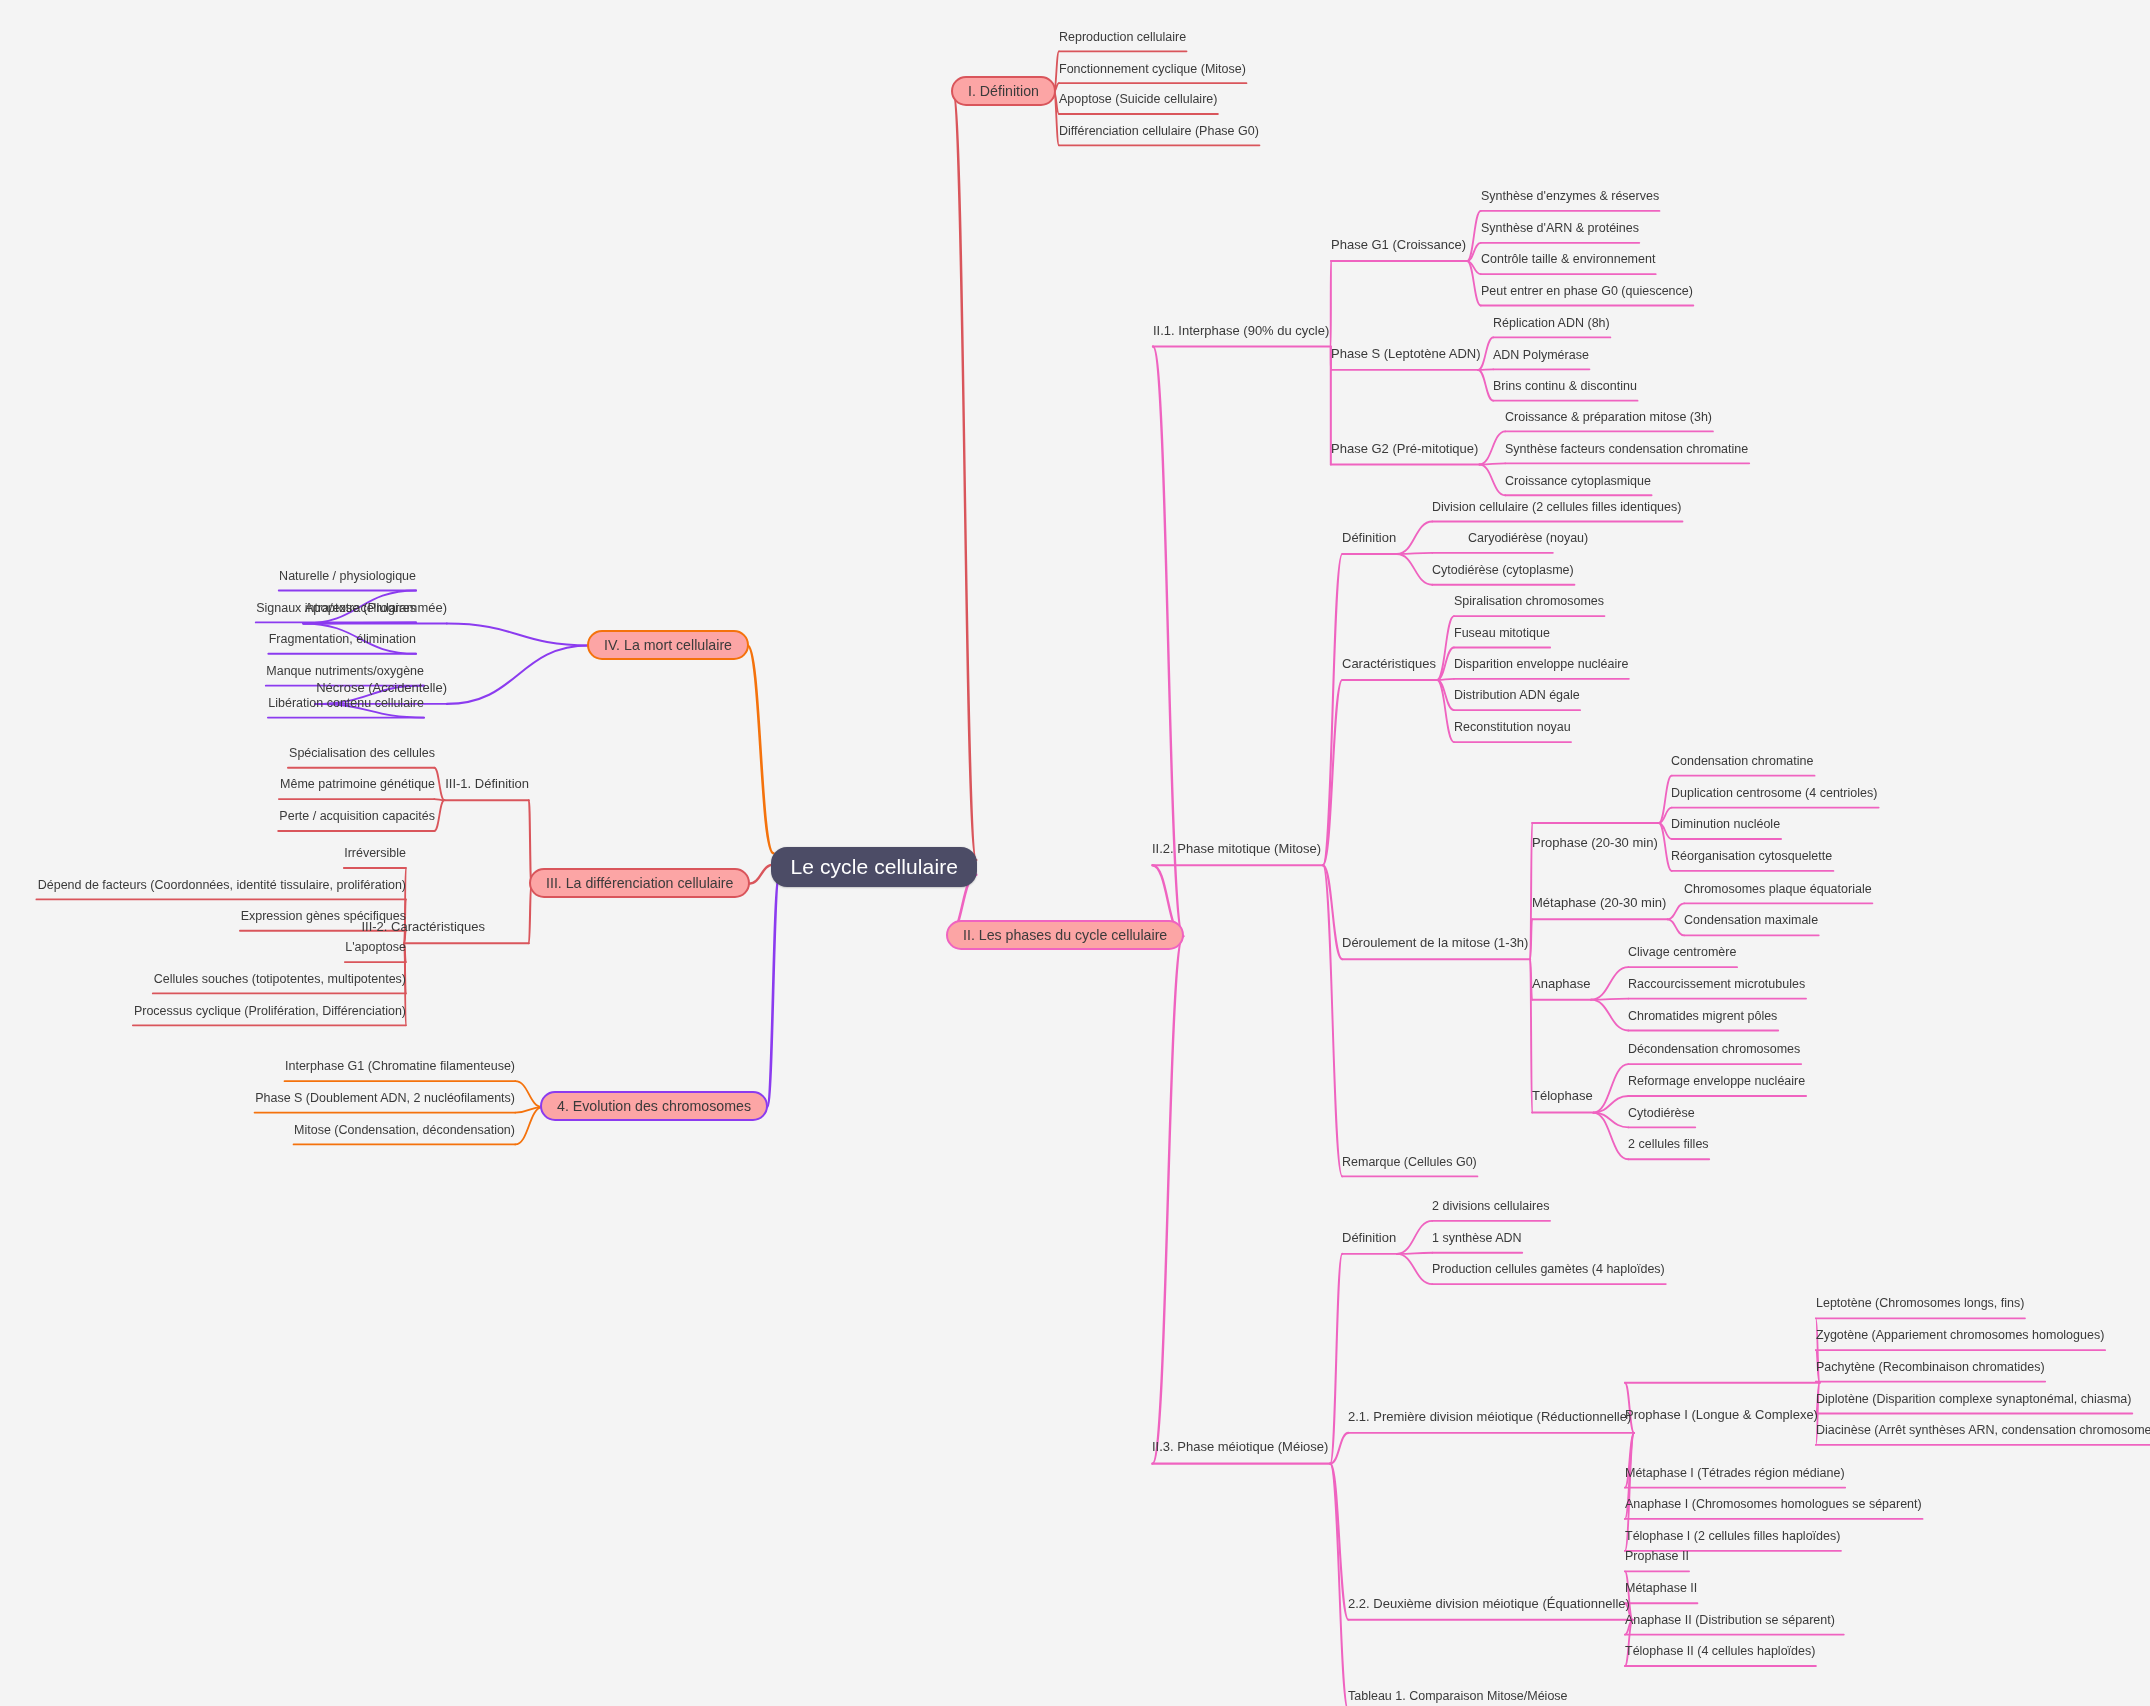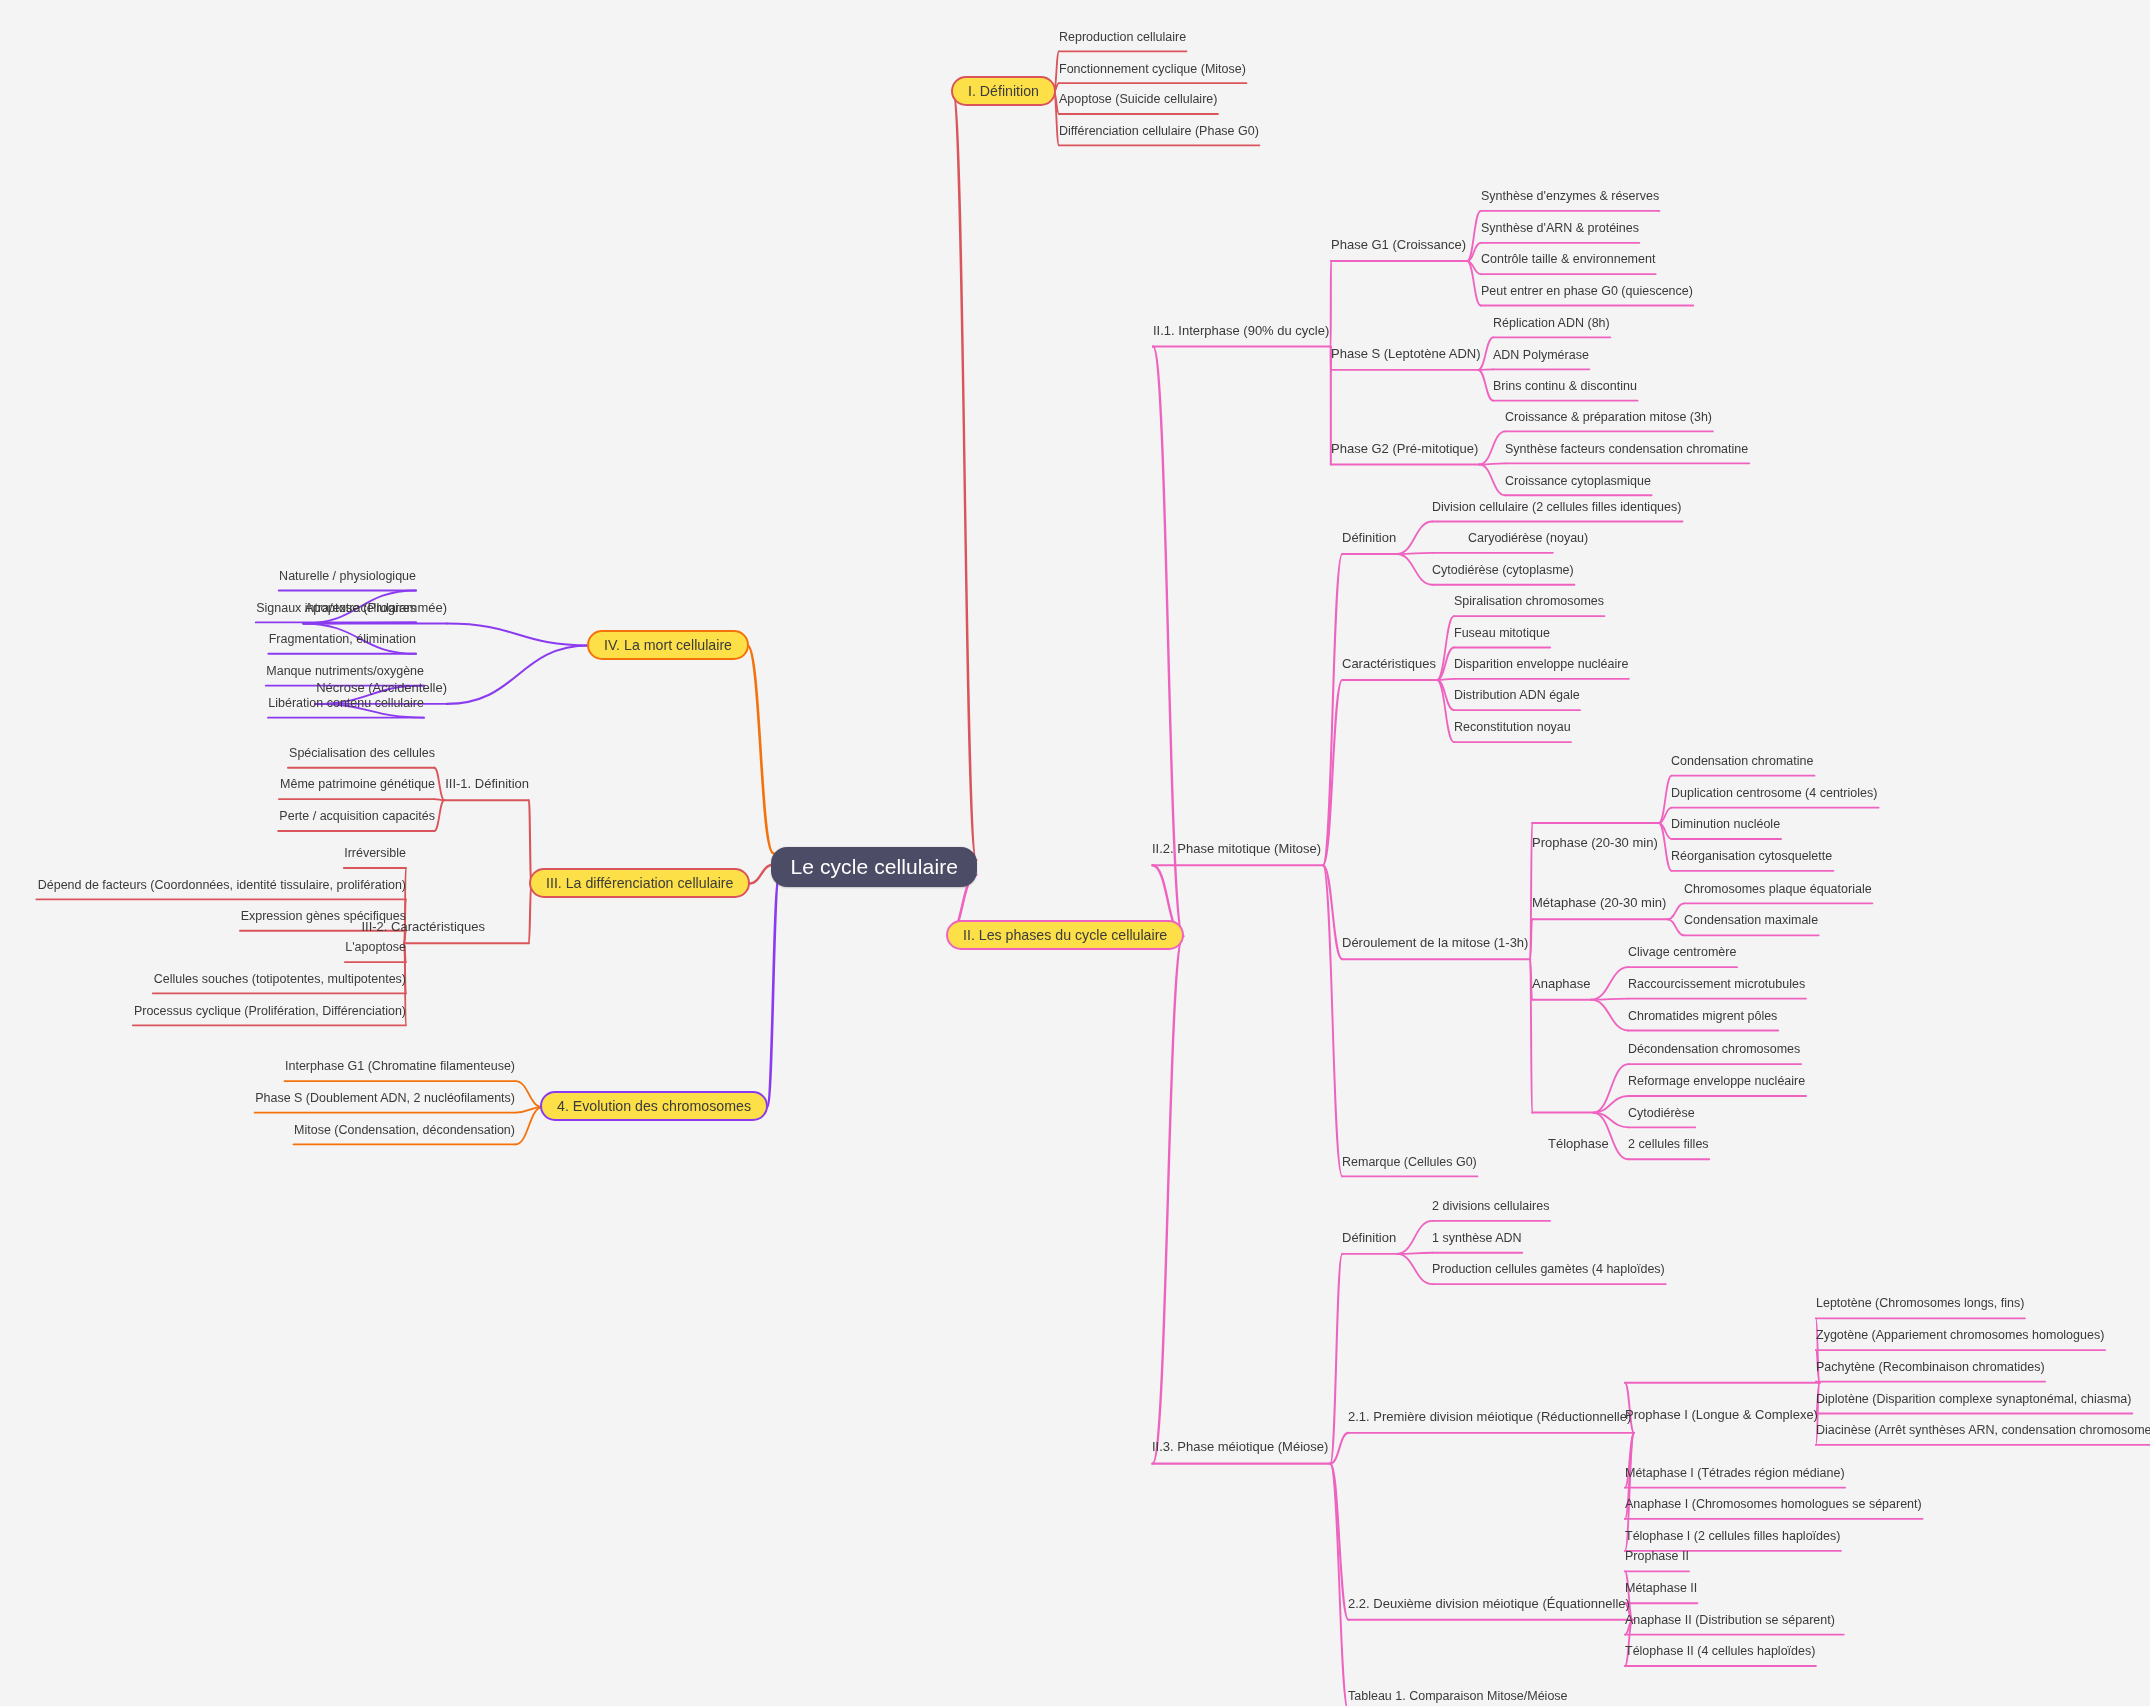--- a/index.html
+++ b/index.html
@@ -15,21 +15,21 @@
   .node{position:absolute;white-space:nowrap;}
 
   
   .root{
     background:#4c4c66;color:#ffffff;border-radius:16px;
     padding:8px 19.4px;font-size:21px;letter-spacing:0.1px;
     box-shadow:0 0.6px 1.7px rgba(0,0,0,.18);
   }
   
   .pill{
-    background:#fde047;border-radius:15px;padding:5.1px 15px;
+    background:#fca5a5;border-radius:15px;padding:5.1px 15px;
     font-size:14.2px;color:#3b3b3b;border:2.3px solid #cf5a5a;
   }
   .pill.red{border-color:#d9555b;}
   .pill.pink{border-color:#ef63c0;}
   .pill.orange{border-color:#f4720c;}
   .pill.violet{border-color:#8b3bef;}
 
   
   .lbl{font-size:13px;color:#3a3a3a;}
 
@@ -265,21 +265,21 @@
     <div class="node leaf" style="top: 786px; left: 1671px;">Duplication centrosome (4 centrioles)</div>
     <div class="node leaf" style="top: 817px; left: 1671px;">Diminution nucléole</div>
     <div class="node leaf" style="top: 849px; left: 1671px;">Réorganisation cytosquelette</div>
     <div class="node lbl" style="top: 895px; left: 1532px;">Métaphase (20-30 min)</div>
     <div class="node leaf" style="top: 882px; left: 1684px;">Chromosomes plaque équatoriale</div>
     <div class="node leaf" style="top: 913px; left: 1684px;">Condensation maximale</div>
     <div class="node lbl" style="top: 976px; left: 1532px;">Anaphase</div>
     <div class="node leaf" style="top: 945px; left: 1628px;">Clivage centromère</div>
     <div class="node leaf" style="top: 977px; left: 1628px;">Raccourcissement microtubules</div>
     <div class="node leaf" style="top: 1009px; left: 1628px;">Chromatides migrent pôles</div>
-    <div class="node lbl" style="top: 1136px; left: 1532px; margin-left: 16px;">Télophase</div>
+    <div class="node lbl" style="top: 1088px; left: 1532px;">Télophase</div>
     <div class="node leaf" style="top: 1042px; left: 1628px;">Décondensation chromosomes</div>
     <div class="node leaf" style="top: 1074px; left: 1628px;">Reformage enveloppe nucléaire</div>
     <div class="node leaf" style="top: 1106px; left: 1628px;">Cytodiérèse</div>
     <div class="node leaf" style="top: 1137px; left: 1628px;">2 cellules filles</div>
     <div class="node leaf" style="top: 1155px; left: 1342px;">Remarque (Cellules G0)</div>
     <div class="node lbl" style="top: 1439px; left: 1152px;">II.3. Phase méiotique (Méiose)</div>
     <div class="node lbl" style="top: 1230px; left: 1342px;">Définition</div>
     <div class="node leaf" style="top: 1199px; left: 1432px;">2 divisions cellulaires</div>
     <div class="node leaf" style="top: 1231px; left: 1432px;">1 synthèse ADN</div>
     <div class="node leaf" style="top: 1262px; left: 1432px;">Production cellules gamètes (4 haploïdes)</div>

